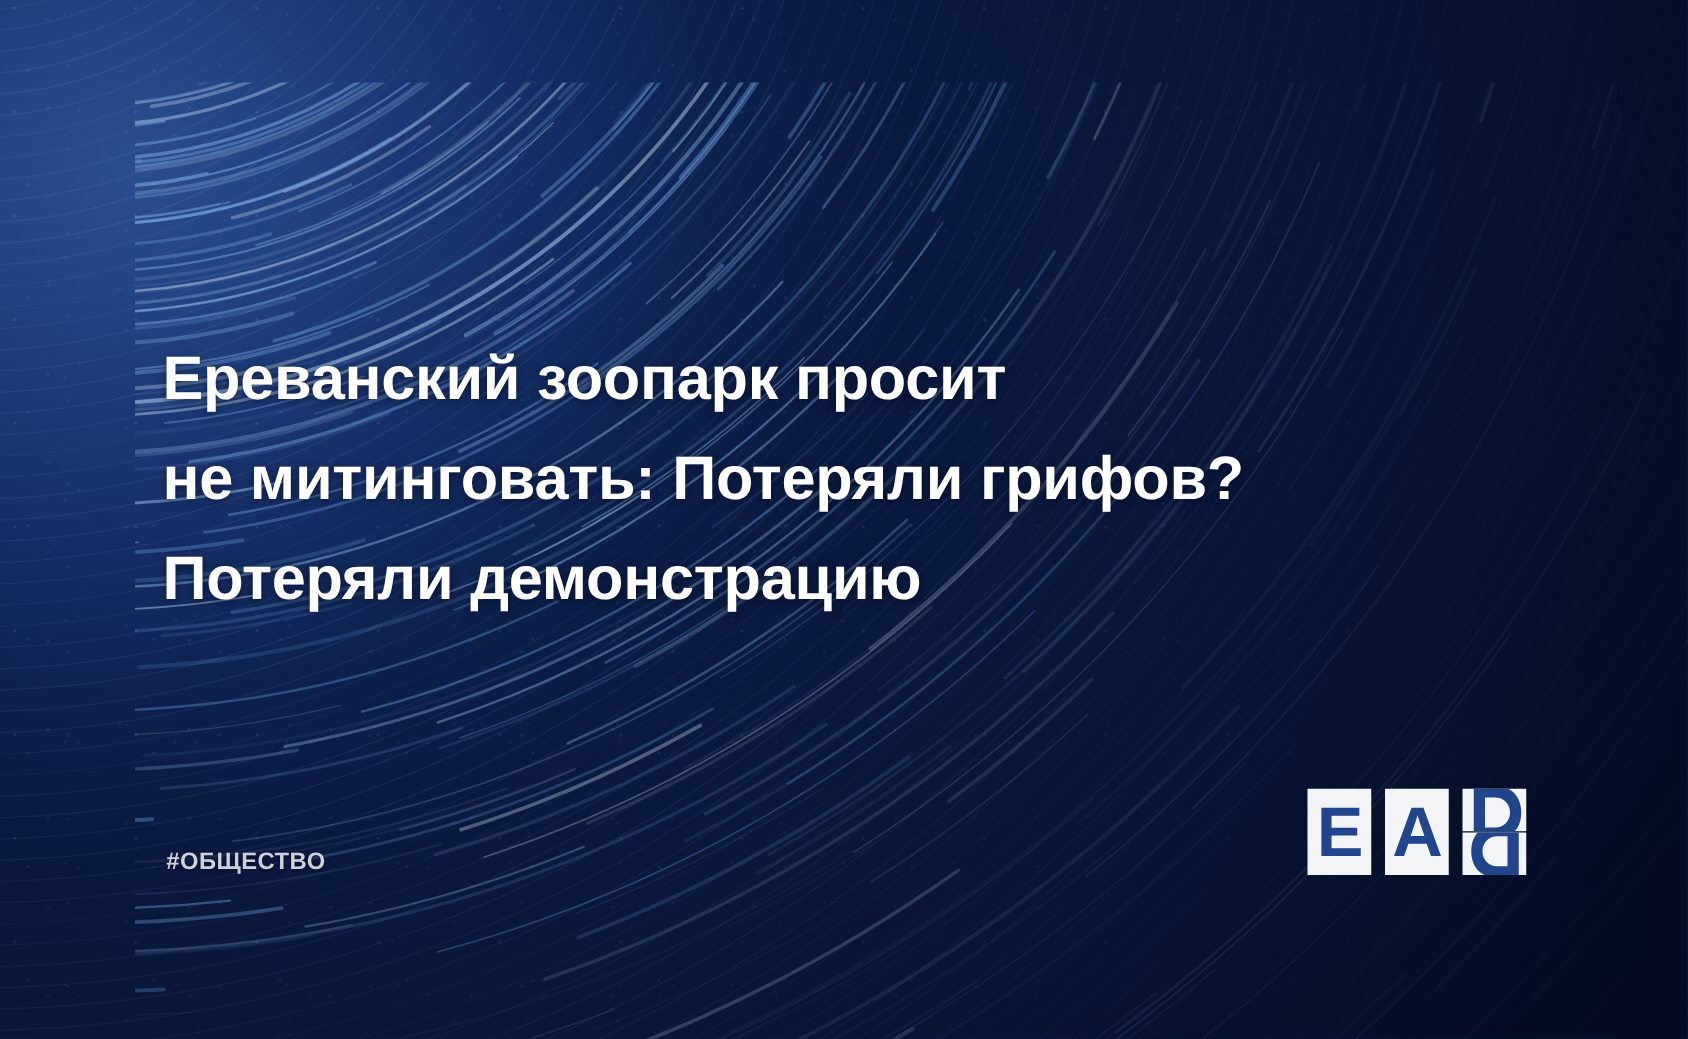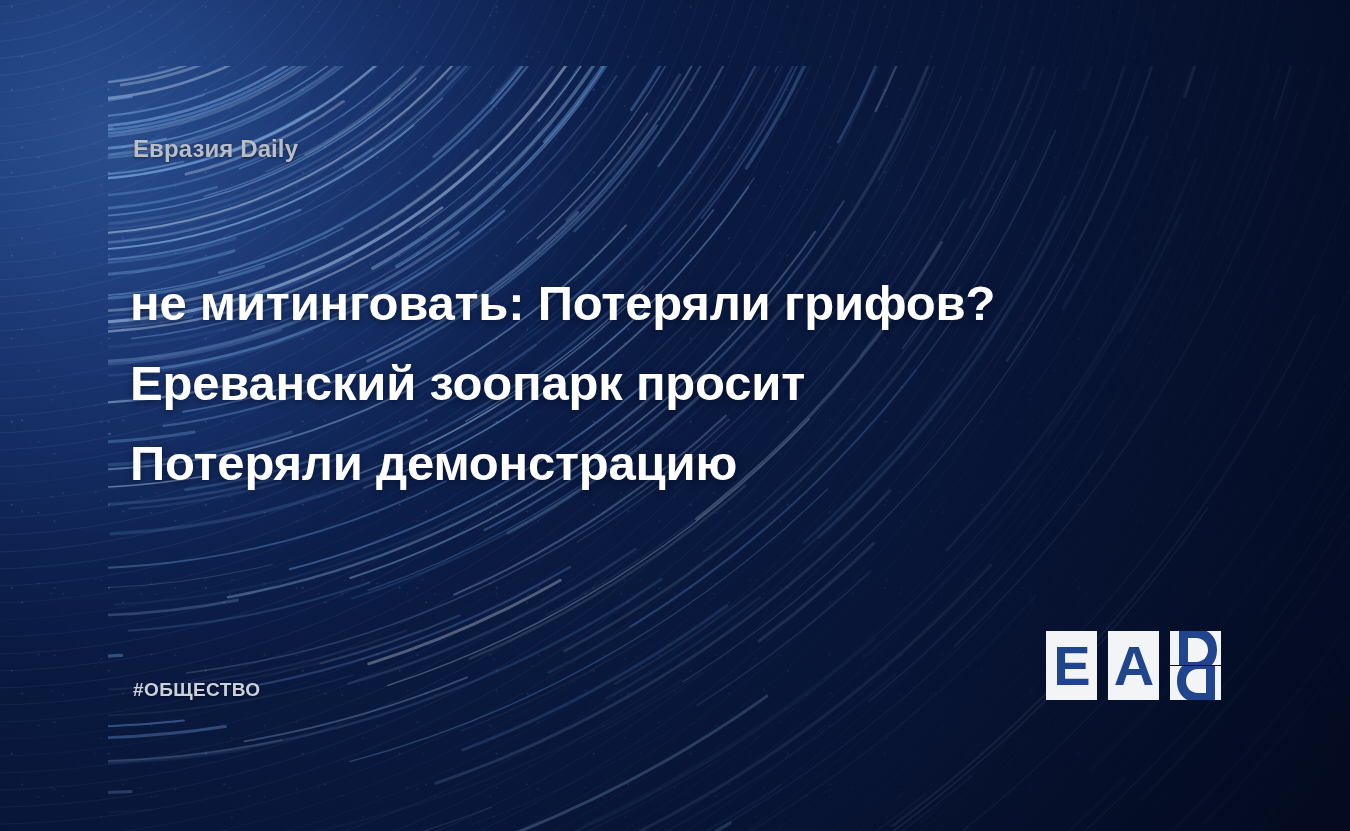--- a/index.html
+++ b/index.html
@@ -782,25 +782,24 @@
         <path d="M443.3 252.6 A687.9 687.9 0 0 1 56.0 433.5" fill="none" stroke="rgba(160,200,248,1)" stroke-width="1.09" stroke-linecap="round" opacity="0.249"></path>
         <path d="M63.8 595.9 A850.0 850.0 0 0 1 -89.7 598.4" fill="none" stroke="rgba(215,232,255,1)" stroke-width="2.02" stroke-linecap="round" opacity="0.409"></path>
       </svg>
     </div>
   <div class="grain"></div>
   <div class="bg-dark-right"></div>
   <div class="bg-vignette"></div>
 
   <div class="content">
 
-    <div class="brand">Евразия Daily</div>
 
     <h1 class="headline">
+      <span class="headline-line">Ереванский зоопарк просит</span>
       <span class="headline-line">не митинговать: Потеряли грифов?</span>
-      <span class="headline-line">Ереванский зоопарк просит</span>
       <span class="headline-line">Потеряли демонстрацию</span>
     </h1>
 
     <div class="rubric">#ОБЩЕСТВО</div>
 
     <div class="logo">
 
       <div class="logo-tile">
         <span class="logo-letter">E</span>
       </div>

